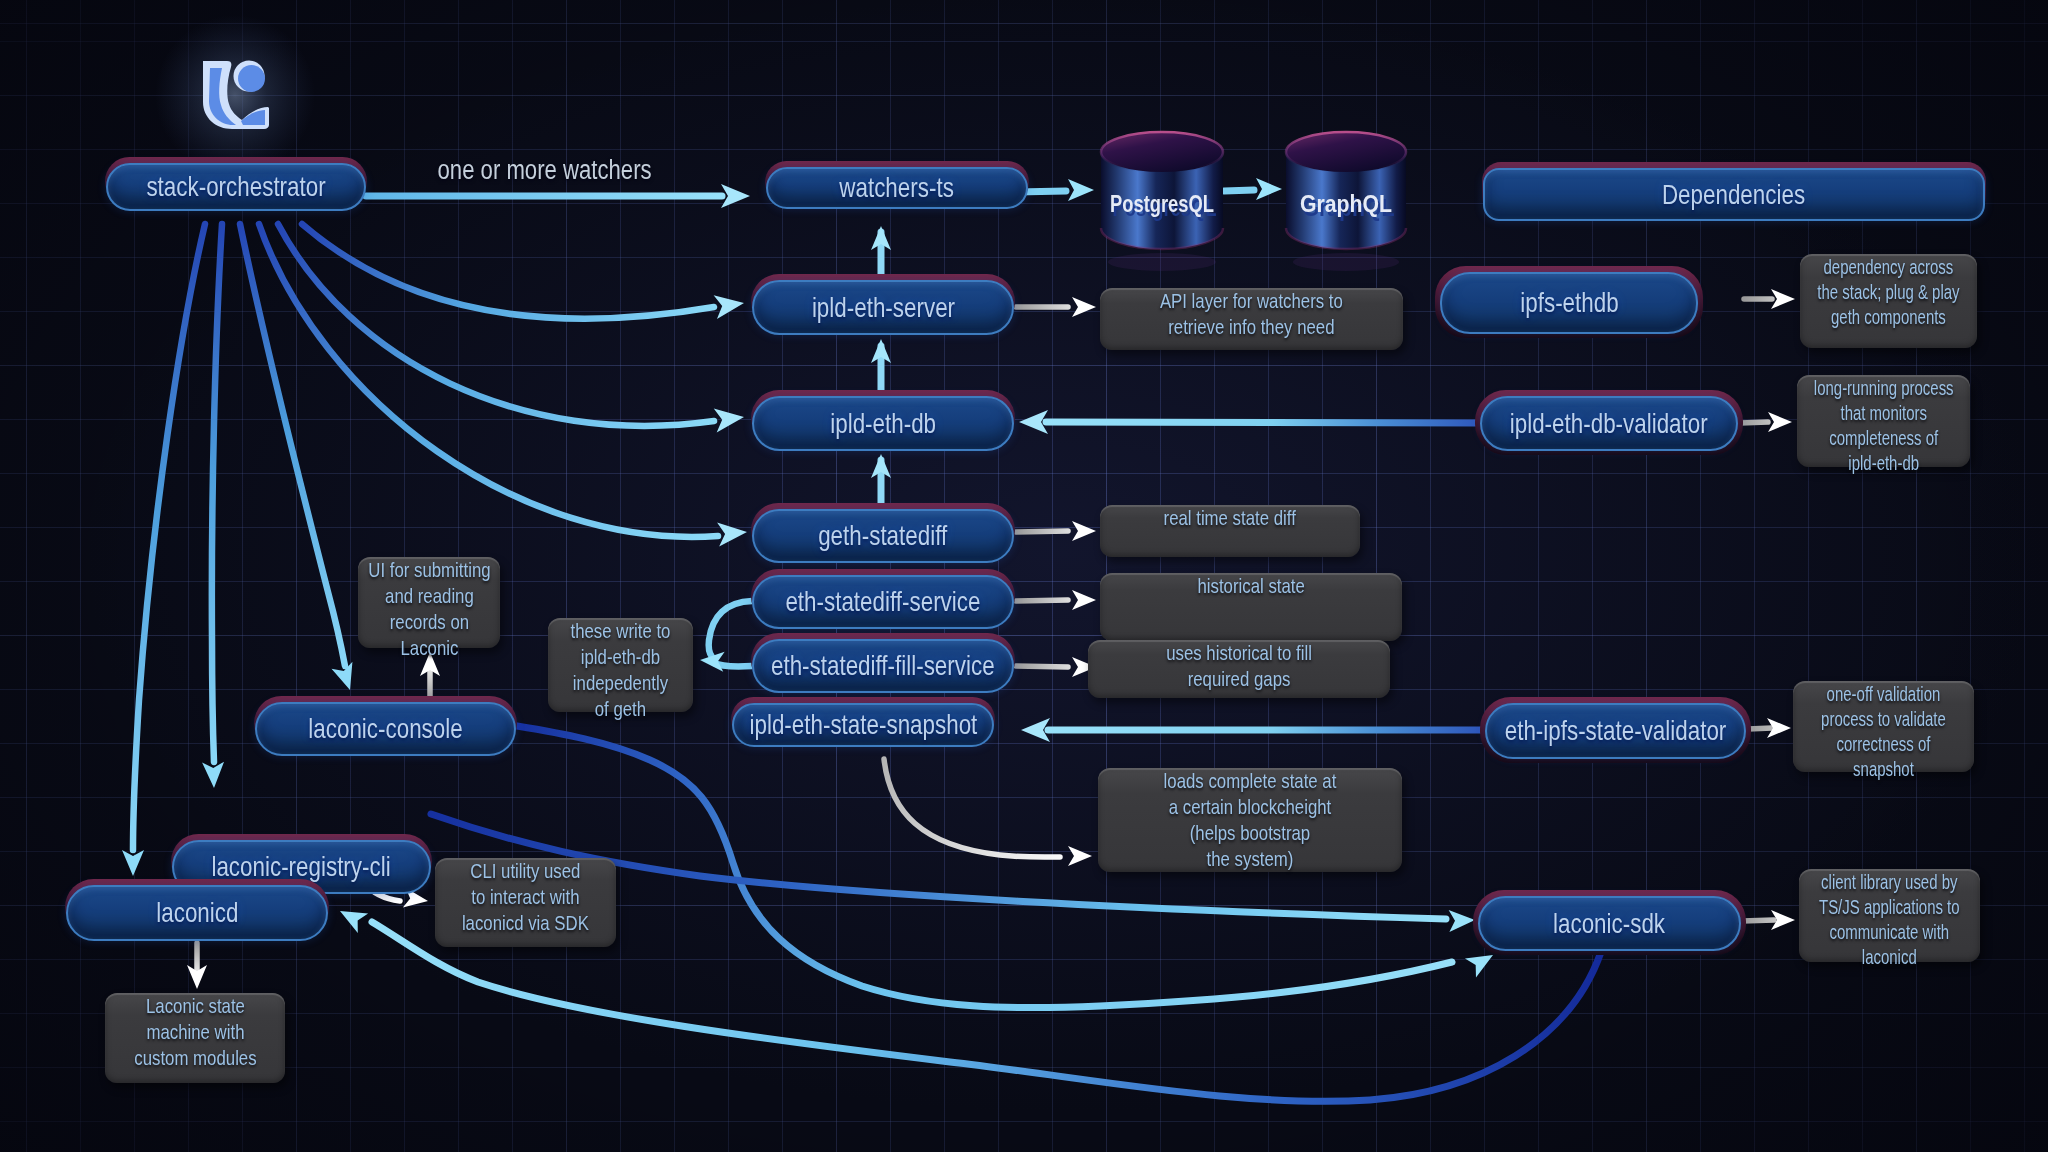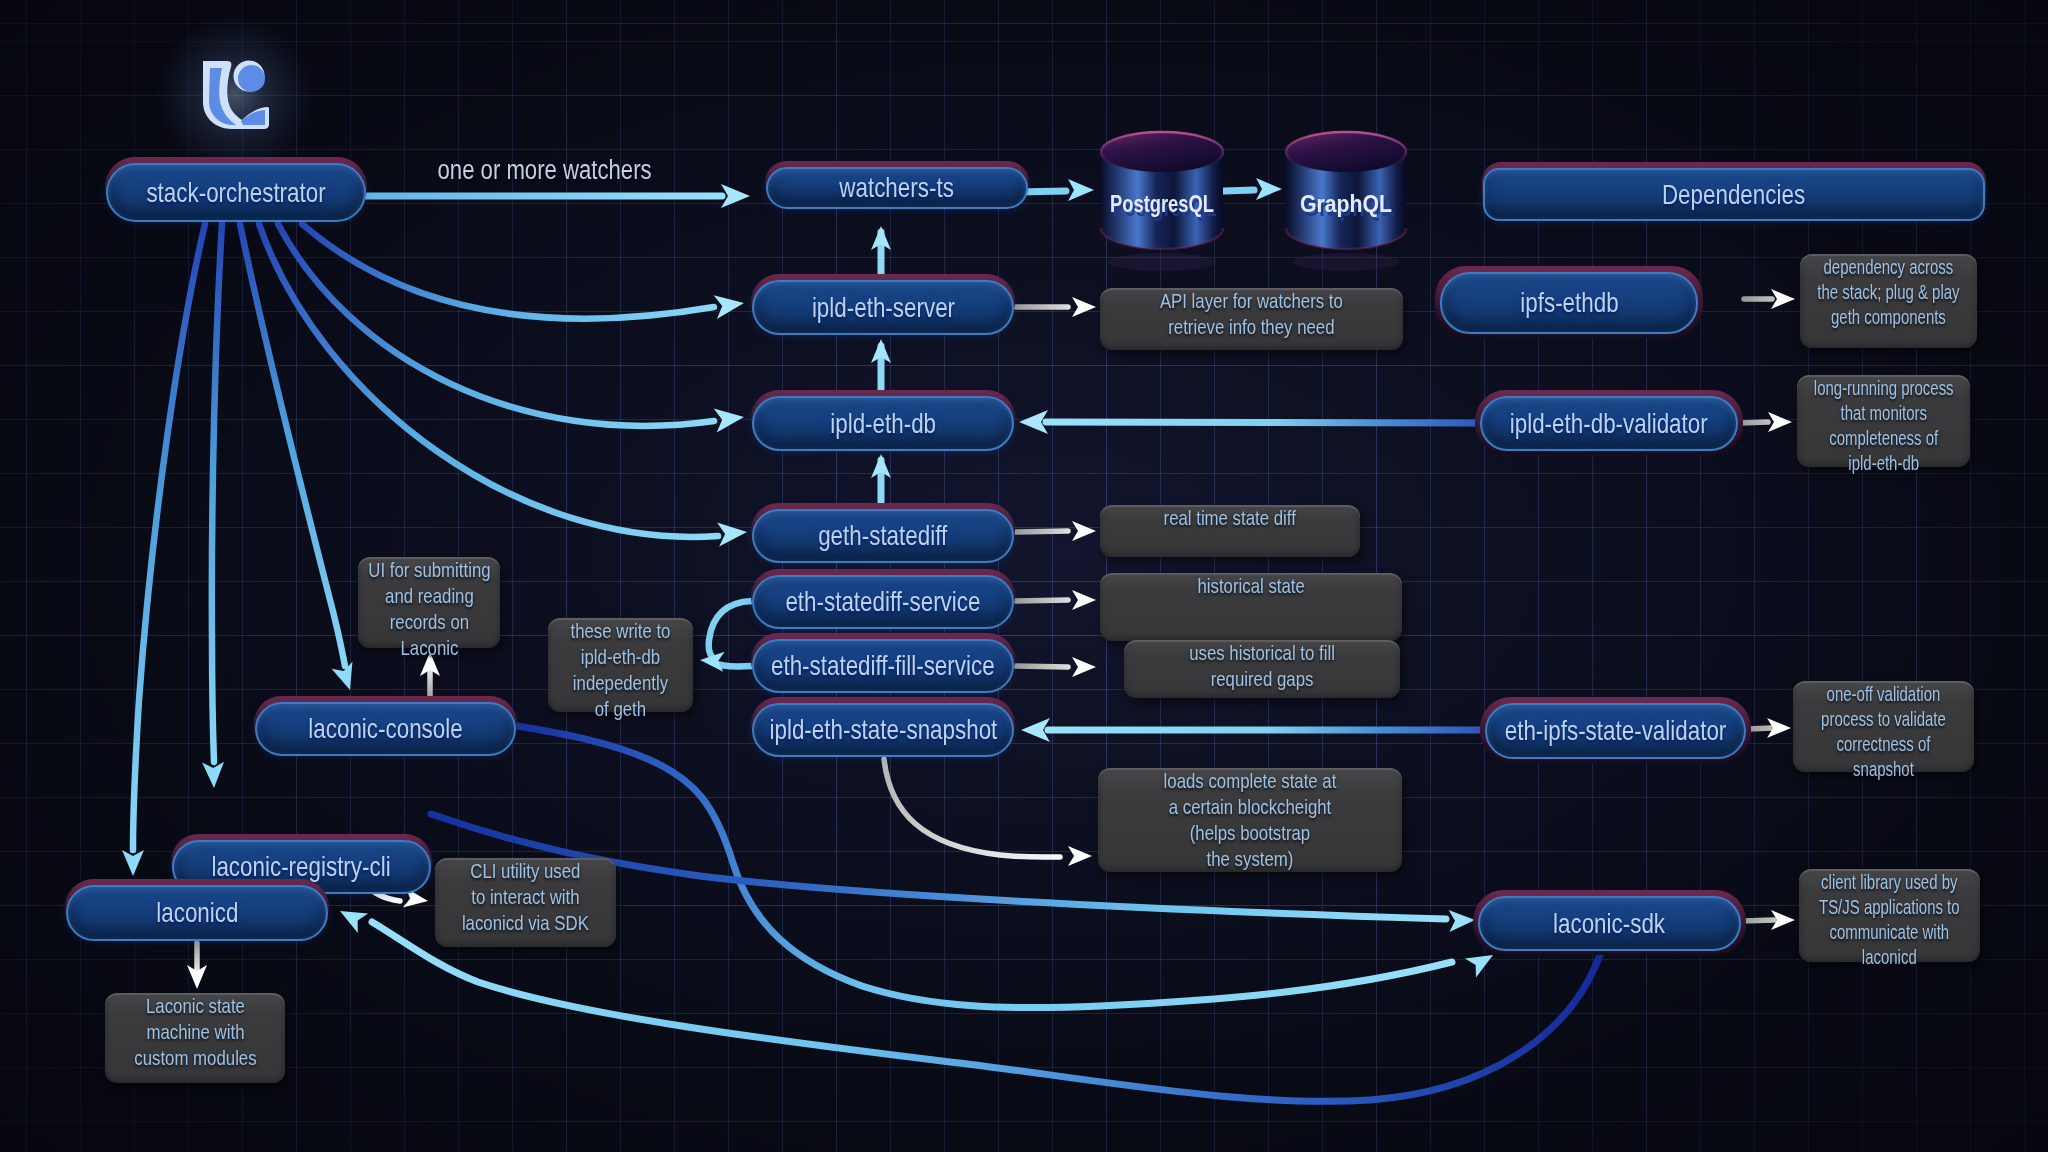--- a/index.html
+++ b/index.html
@@ -266,42 +266,42 @@
 <g>
   <circle cx="235" cy="95" r="80" fill="url(#g_glow)"></circle>
   <path d="M203,61 L227,61 C231,61 232,63 231,67 C227,80 226,95 229,104 C231,111 236,116 242,120 C250,112 260,107 268,107 L269,108 L269,125 C269,127 267,129 264,129 L232,129 C216,129 203,118 203,102 Z" fill="#cfe0fb"></path>
   <path d="M210,68 L222,68 C219,82 218,96 221,105 C223,113 229,120 236,125 L233,125 C220,125 209,115 209,101 Z" fill="#5c8ce6"></path>
   <path d="M241,121 C249,114 258,110 265,110 L265,125 L243,125 Z" fill="#5c8ce6"></path>
   <circle cx="249" cy="76" r="15.5" fill="#cfe0fb"></circle>
   <circle cx="251.5" cy="78.5" r="13.5" fill="#5c8ce6"></circle>
 </g>
 </svg>
 
-<div class="pill" style="left:106px;top:163px;width:260px;height:59px">
+<div class="pill" style="left:106px;top:163px;width:260px;height:48px">
     <span class="t">stack-orchestrator</span>
   </div>
 <div class="pill" style="left:766px;top:167px;width:262px;height:42px">
     <span class="t">watchers-ts</span>
   </div>
 <div class="pill" style="left:752px;top:280px;width:262px;height:55px">
     <span class="t">ipld-eth-server</span>
   </div>
 <div class="pill" style="left:752px;top:396px;width:262px;height:55px">
     <span class="t">ipld-eth-db</span>
   </div>
 <div class="pill" style="left:752px;top:509px;width:262px;height:54px">
     <span class="t">geth-statediff</span>
   </div>
 <div class="pill" style="left:752px;top:575px;width:262px;height:54px">
     <span class="t">eth-statediff-service</span>
   </div>
 <div class="pill" style="left:752px;top:639px;width:262px;height:54px">
     <span class="t">eth-statediff-fill-service</span>
   </div>
-<div class="pill" style="left:752px;top:703px;width:262px;height:54px">
+<div class="pill" style="left:732px;top:703px;width:262px;height:44px">
     <span class="t">ipld-eth-state-snapshot</span>
   </div>
 <div class="pill" style="left:255px;top:702px;width:261px;height:54px">
     <span class="t">laconic-console</span>
   </div>
 <div class="pill" style="left:172px;top:840px;width:259px;height:54px">
     <span class="t">laconic-registry-cli</span>
   </div>
 <div class="pill" style="left:66px;top:885px;width:262px;height:56px">
     <span class="t">laconicd</span>
@@ -330,21 +330,21 @@
   </div>
 <div class="note sm" style="left:1797px;top:375px;width:173px;height:92px">
     <div class="t">long-running process<br>that monitors<br>completeness of<br>ipld-eth-db</div>
   </div>
 <div class="note" style="left:1100px;top:505px;width:260px;height:52px">
     <div class="t">real time state diff</div>
   </div>
 <div class="note" style="left:1100px;top:573px;width:302px;height:68px">
     <div class="t">historical state</div>
   </div>
-<div class="note" style="left:1124px;top:640px;width:276px;height:58px">
+<div class="note" style="left:1088px;top:640px;width:302px;height:58px">
     <div class="t">uses historical to fill<br>required gaps</div>
   </div>
 <div class="note" style="left:358px;top:557px;width:142px;height:91px">
     <div class="t">UI for submitting<br>and reading<br>records on<br>Laconic</div>
   </div>
 <div class="note" style="left:548px;top:618px;width:145px;height:94px">
     <div class="t">these write to<br>ipld-eth-db<br>indepedently<br>of geth</div>
   </div>
 <div class="note" style="left:1098px;top:768px;width:304px;height:104px">
     <div class="t">loads complete state at<br>a certain blockcheight<br>(helps bootstrap<br>the system)</div>

